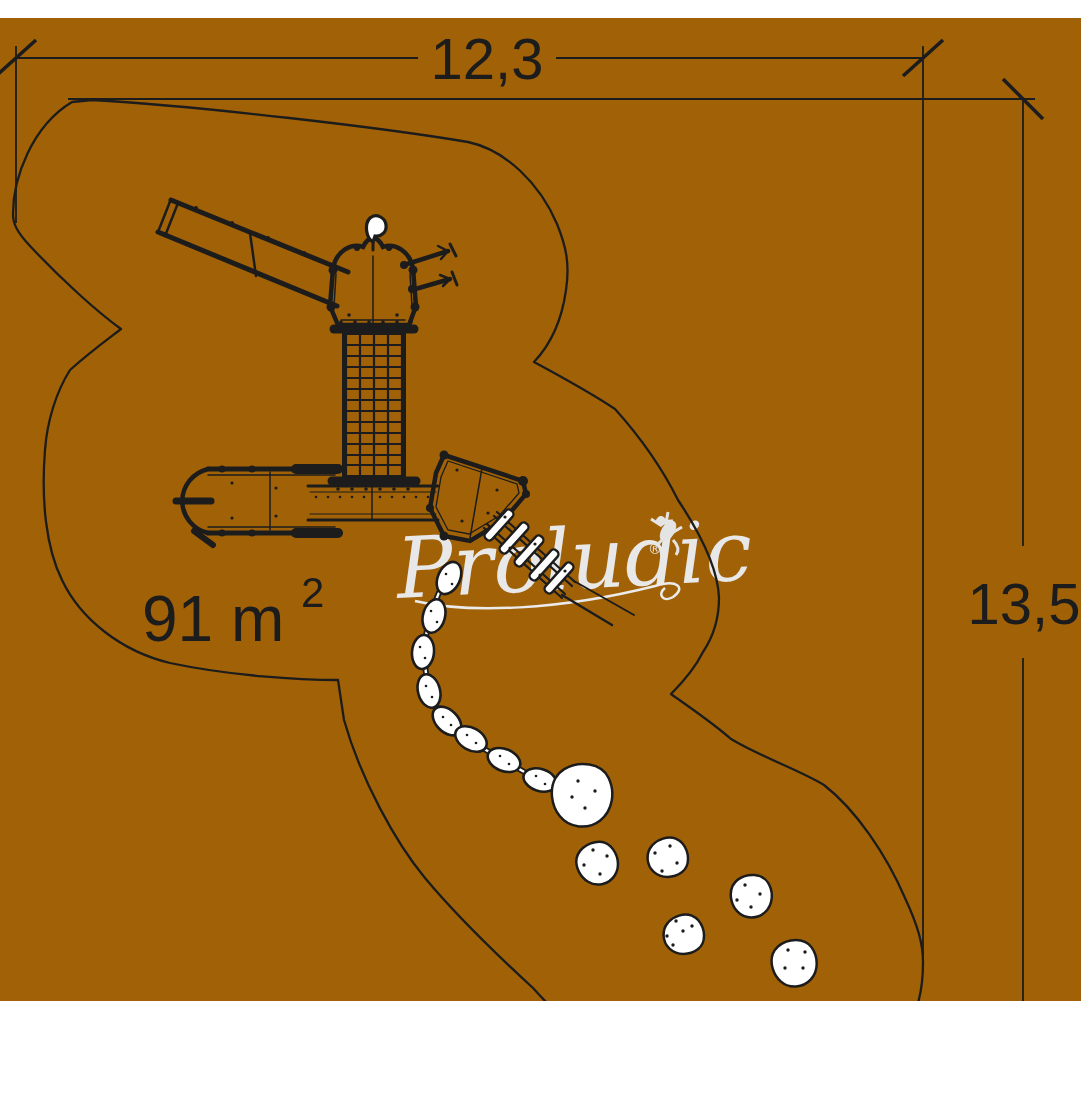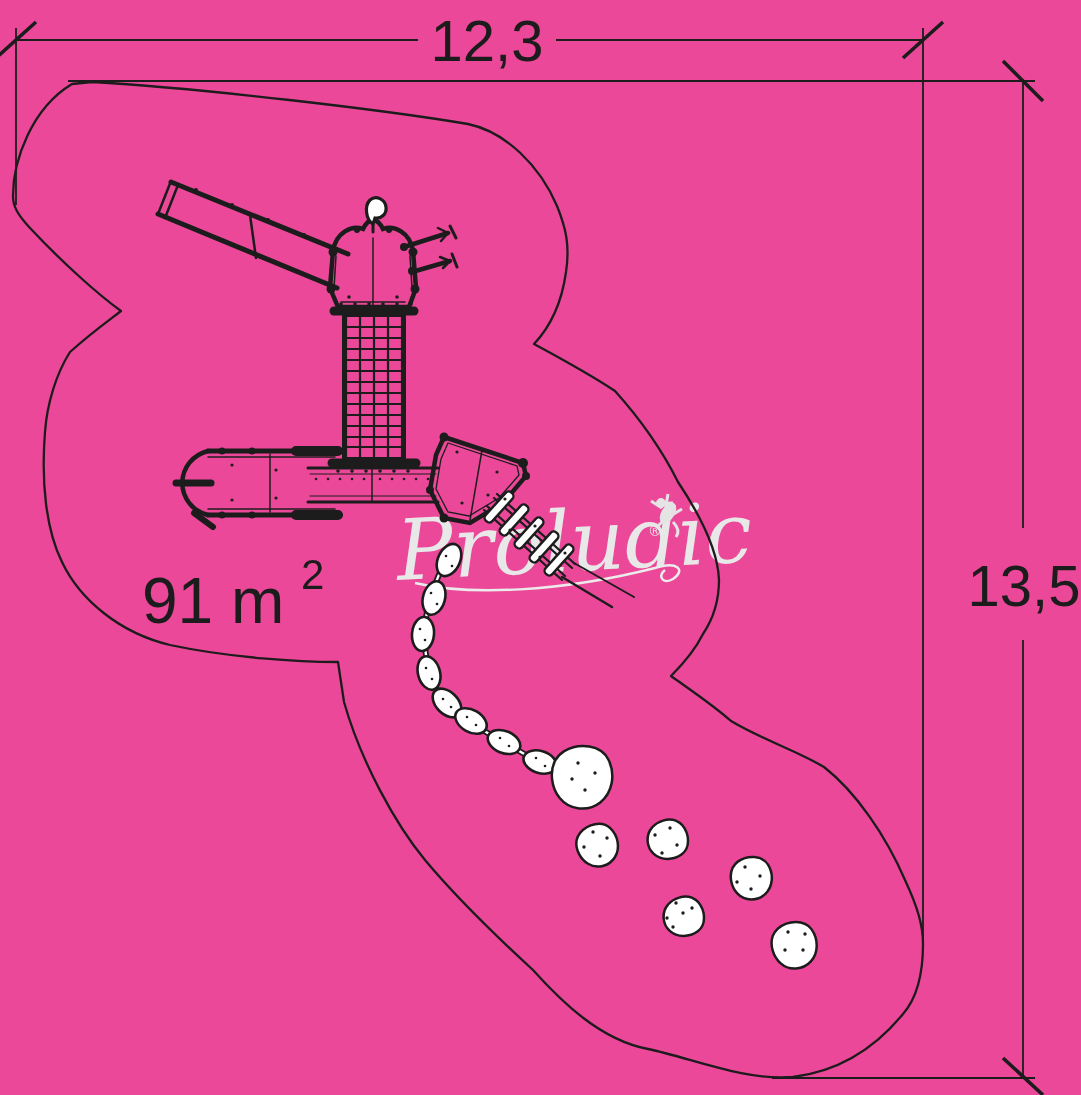--- a/index.html
+++ b/index.html
@@ -1,21 +1,22 @@
 <!DOCTYPE html>
 <html><head>
 <meta charset="utf-8">
 <style>
   html,body{margin:0;padding:0;background:#ffffff;}
   .stage{
     position:relative;
-    width:1081px;height:1095px;
-    background:#ec4899;
+    width:1081px;height:983px;
+    background:#a16207;
     font-family:"Liberation Sans", sans-serif;
     overflow:hidden;
+    margin-top:18px;
   }
   svg{display:block;}
   text{fill:#1c1c1c;}
   .dimtext{font-size:58px;letter-spacing:0px;}
   .areatext{font-size:64px;}
   .areasup{font-size:42px;}
   .wmtext{font-family:"DejaVu Serif", serif;font-style:italic;font-size:84px;fill:#e8e8e8;}
   .wmreg{font-family:"DejaVu Sans", sans-serif;font-size:14px;fill:#e4e4e4;font-style:normal;}
 </style>
 </head>

